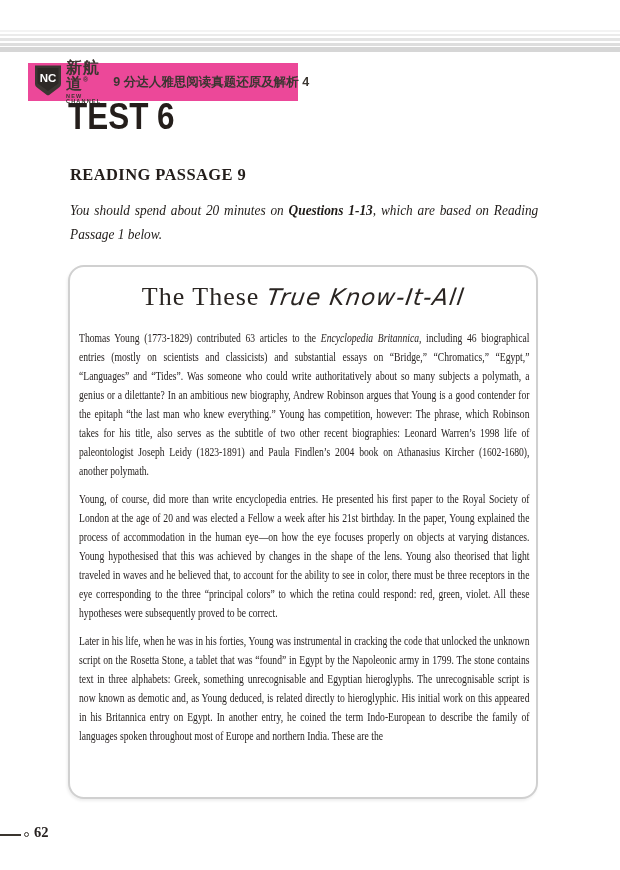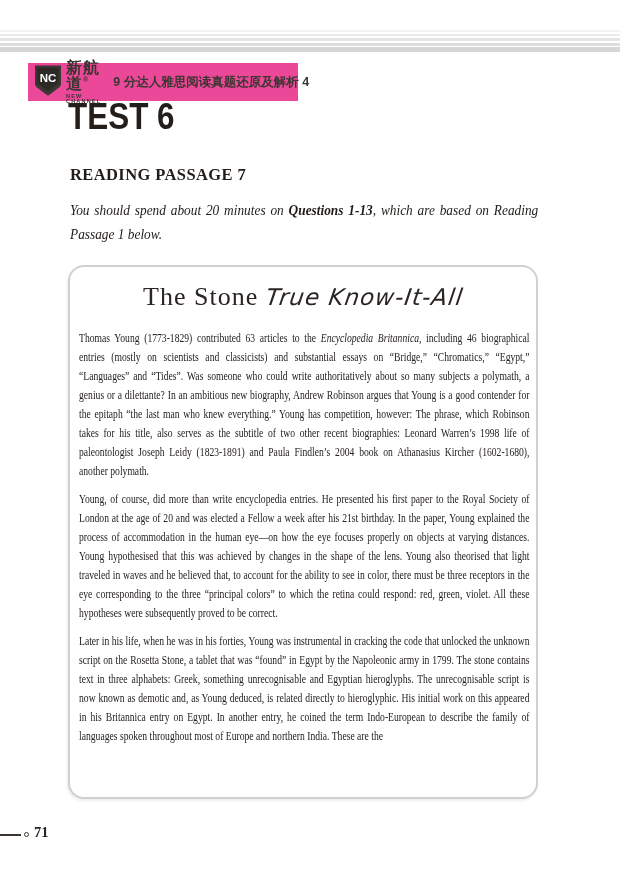--- a/index.html
+++ b/index.html
@@ -124,34 +124,34 @@
     </svg>
   </span>
   <span class="brand-col">
     <span class="brand-cn"><span>新航道</span><span class="brand-reg">®</span></span>
     <div class="brand-en">NEW CHANNEL</div>
   </span>
   <span class="book-title">9 分达人雅思阅读真题还原及解析 4</span>
 </div>
 
 <div class="test-title">TEST 6</div>
-<div class="rp-title">READING PASSAGE 7</div>
+<div class="rp-title">READING PASSAGE 9</div>
 
 <div class="instruction">
   <span>You should spend about 20 minutes on </span><b>Questions 1-13</b><span>, which are based on Reading Passage 1 below.</span>
 </div>
 
 <div class="passage-box">
   <div class="passage-title">
     <div class="pt-line2">
-      <span>The Stone </span><span class="pt-script">True Know-It-All</span>
+      <span>The These </span><span class="pt-script">True Know-It-All</span>
     </div>
   </div>
   <div class="passage-body">
     <p><span>Thomas Young (1773-1829) contributed 63 articles to the </span><i>Encyclopedia Britannica</i><span>, including 46 biographical entries (mostly on scientists and classicists) and substantial essays on “Bridge,” “Chromatics,” “Egypt,” “Languages” and “Tides”. Was someone who could write authoritatively about so many subjects a polymath, a genius or a dilettante? In an ambitious new biography, Andrew Robinson argues that Young is a good contender for the epitaph “the last man who knew everything.” Young has competition, however: The phrase, which Robinson takes for his title, also serves as the subtitle of two other recent biographies: Leonard Warren’s 1998 life of paleontologist Joseph Leidy (1823-1891) and Paula Findlen’s 2004 book on Athanasius Kircher (1602-1680), another polymath.</span></p>
     <p>Young, of course, did more than write encyclopedia entries. He presented his first paper to the Royal Society of London at the age of 20 and was elected a Fellow a week after his 21st birthday. In the paper, Young explained the process of accommodation in the human eye—on how the eye focuses properly on objects at varying distances. Young hypothesised that this was achieved by changes in the shape of the lens. Young also theorised that light traveled in waves and he believed that, to account for the ability to see in color, there must be three receptors in the eye corresponding to the three “principal colors” to which the retina could respond: red, green, violet. All these hypotheses were subsequently proved to be correct.</p>
     <p>Later in his life, when he was in his forties, Young was instrumental in cracking the code that unlocked the unknown script on the Rosetta Stone, a tablet that was “found” in Egypt by the Napoleonic army in 1799. The stone contains text in three alphabets: Greek, something unrecognisable and Egyptian hieroglyphs. The unrecognisable script is now known as demotic and, as Young deduced, is related directly to hieroglyphic. His initial work on this appeared in his Britannica entry on Egypt. In another entry, he coined the term Indo-European to describe the family of languages spoken throughout most of Europe and northern India. These are the</p>
   </div>
 </div>
 
 <div class="footer-rule"></div>
 <div class="footer-dot"></div>
-<div class="footer-page">71</div>
+<div class="footer-page">62</div>
 
 </body></html>

